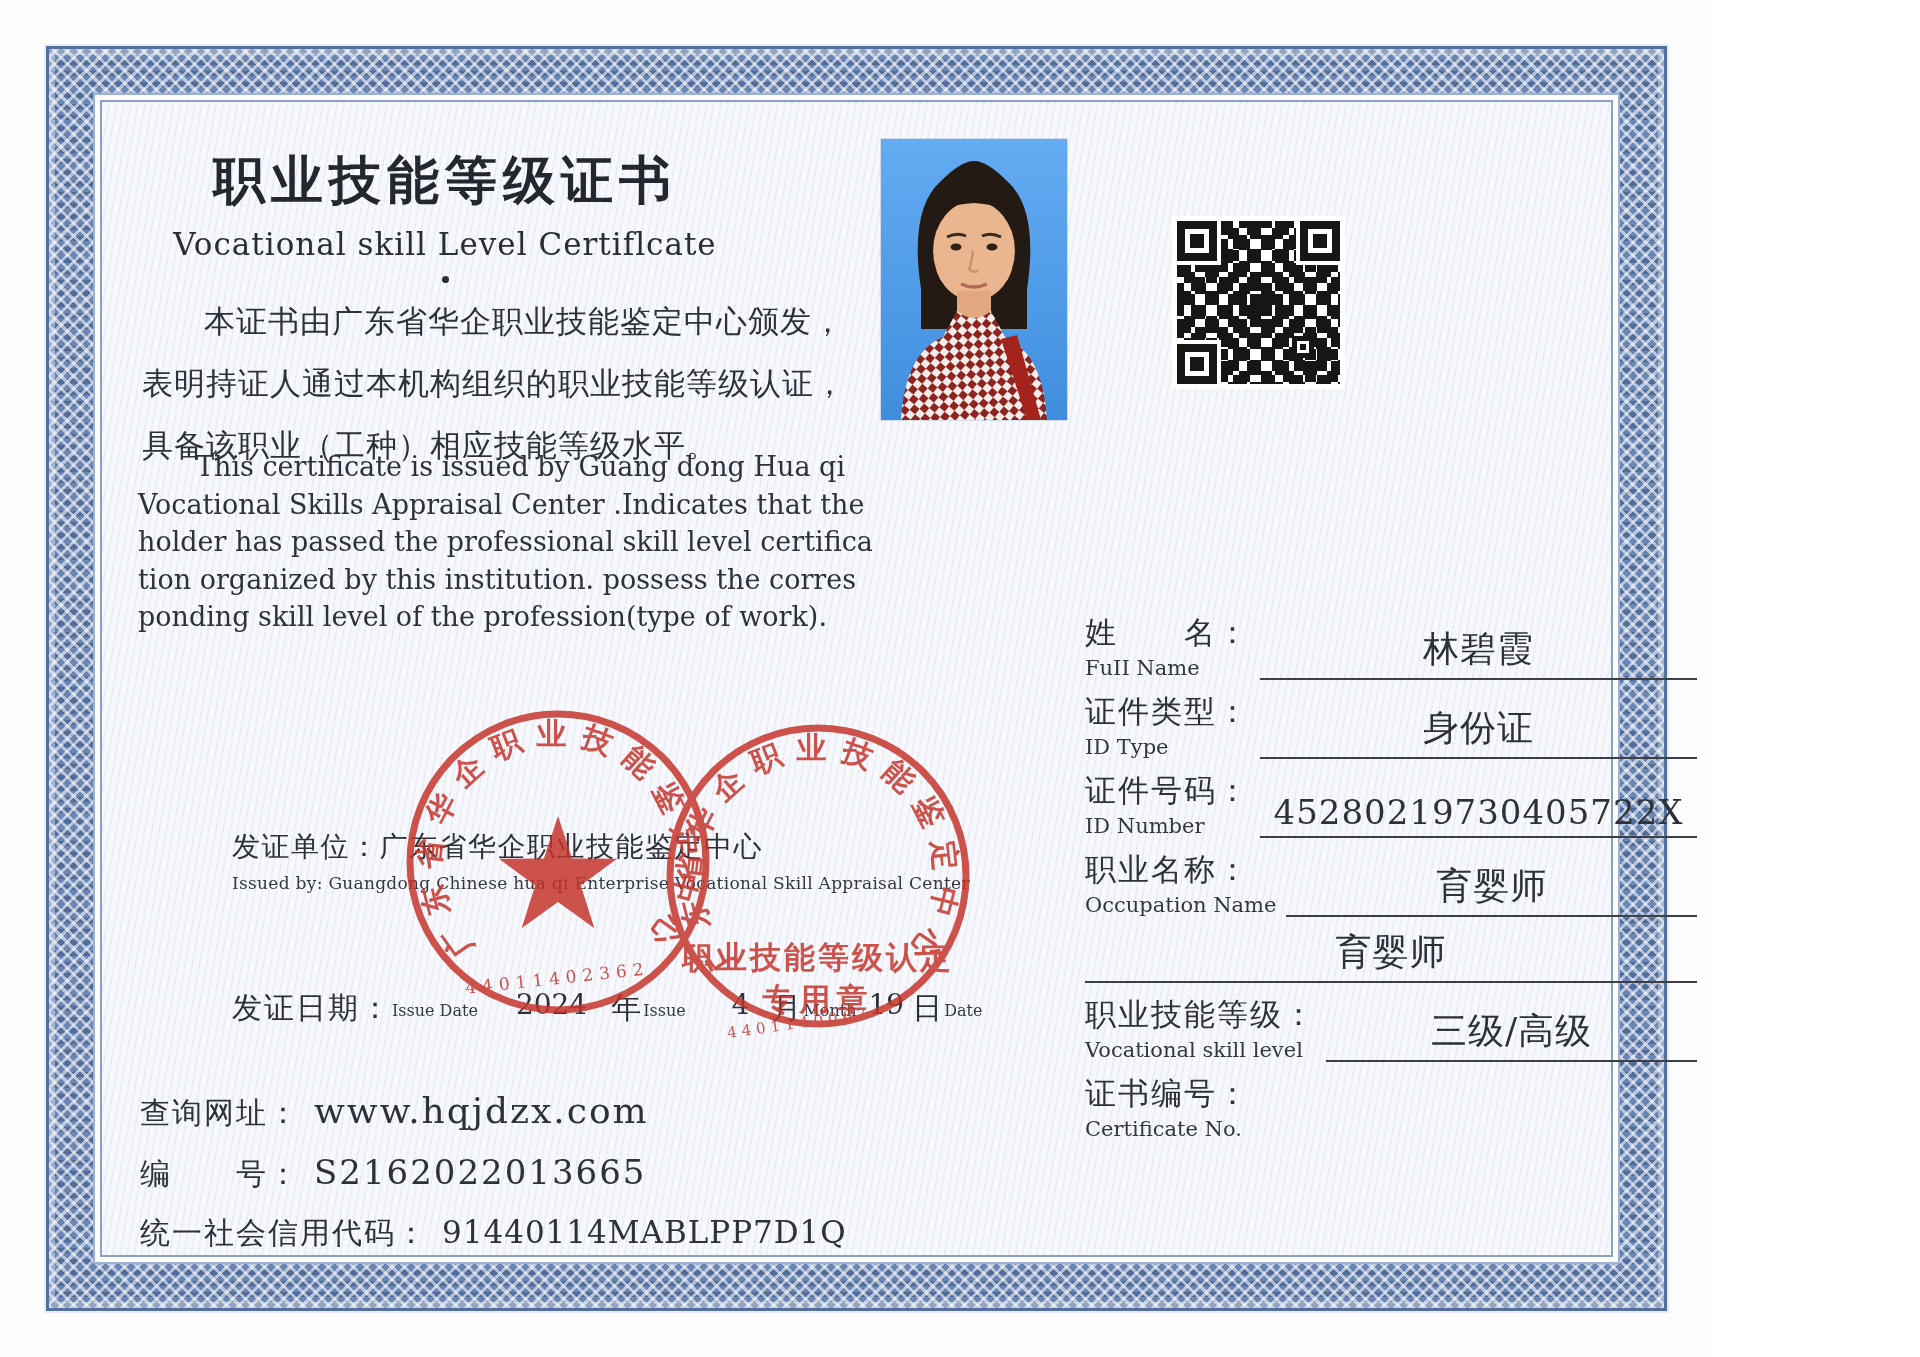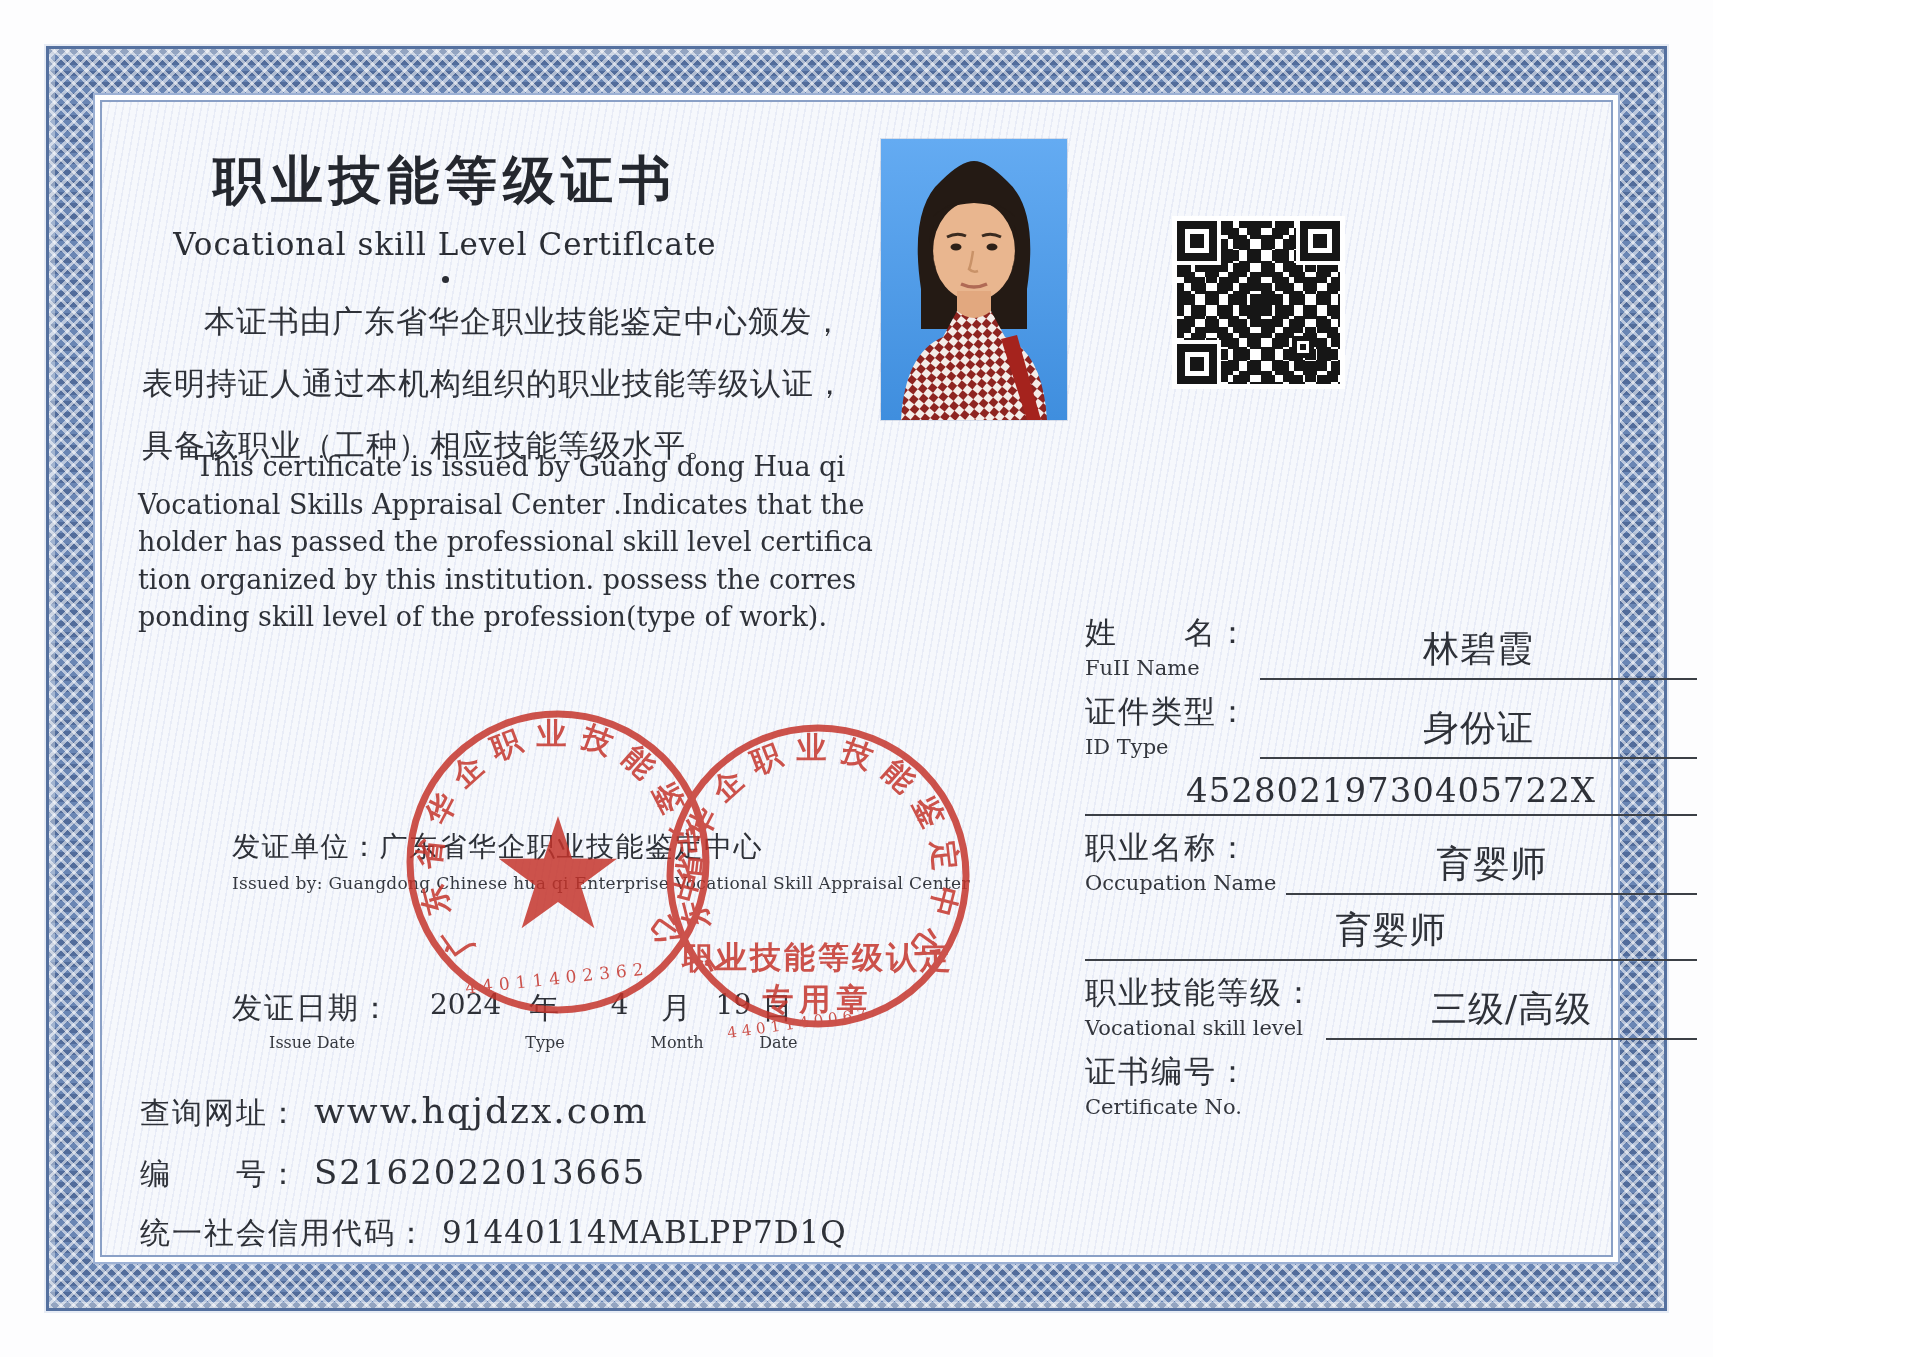--- a/index.html
+++ b/index.html
@@ -38,21 +38,21 @@
   .en-para .ln.first{text-indent:58px;}
   .en-para .ln.last{text-align-last:left;}
 
   
   .issuer{left:232px;top:828px;z-index:2;}
   .issuer-cn{font-size:28px;letter-spacing:1.5px;}
   .issuer-en{margin-top:7px;font-size:17px;letter-spacing:.3px;color:#35383f;}
 
   
   .issue-date{left:232px;top:988px;display:flex;align-items:flex-start;z-index:2;}
-  .seg{display:flex;flex-direction:column;align-items:center;text-align:right;}
+  .seg{display:flex;flex-direction:row;align-items:center;text-align:right;}
   .seg-cn{font-size:30px;letter-spacing:2px;}
   .seg-num{font-size:28px;}
   .seg-en{font-size:16px;margin-top:4px;color:#35383f;}
 
   
   .footer-block{left:140px;top:1090px;z-index:2;}
   .f-line{display:flex;align-items:baseline;margin-bottom:18px;}
   .f-label{font-size:30px;letter-spacing:2px;}
   .f-val{font-size:36px;letter-spacing:2px;margin-left:14px;}
   .f-val.code{font-size:31px;letter-spacing:1px;}
@@ -121,21 +121,21 @@
   <div class="abs issue-date">
     <div class="seg" style="margin-right:38px;">
       <span class="seg-cn">发证日期：</span>
       <span class="seg-en">Issue Date</span>
     </div>
     <div class="seg" style="margin-right:24px;">
       <span class="seg-num">2024</span>
     </div>
     <div class="seg" style="margin-right:46px;">
       <span class="seg-cn">年</span>
-      <span class="seg-en">Type</span>
+      <span class="seg-en">Issue</span>
     </div>
     <div class="seg" style="margin-right:22px;">
       <span class="seg-num">4</span>
     </div>
     <div class="seg" style="margin-right:12px;">
       <span class="seg-cn">月</span>
       <span class="seg-en">Month</span>
     </div>
     <div class="seg" style="margin-right:8px;">
       <span class="seg-num">19</span>
@@ -210,20 +210,24 @@
       <div class="fvalue">林碧霞</div>
     </div>
     <div class="frow">
       <div class="flabel">
           <span class="flabel-cn">证件类型：</span>
         <span class="flabel-en">ID Type</span>
         </div>
       <div class="fvalue">身份证</div>
     </div>
     <div class="frow">
+      <div class="flabel">
+          <span class="flabel-cn">证件号码：</span>
+        <span class="flabel-en">ID Number</span>
+        </div>
       <div class="fvalue mono">45280219730405722X</div>
     </div>
     <div class="frow">
       <div class="flabel">
           <span class="flabel-cn">职业名称：</span>
         <span class="flabel-en">Occupation Name</span>
         </div>
       <div class="fvalue">育婴师</div>
     </div>
     <div class="frow">

